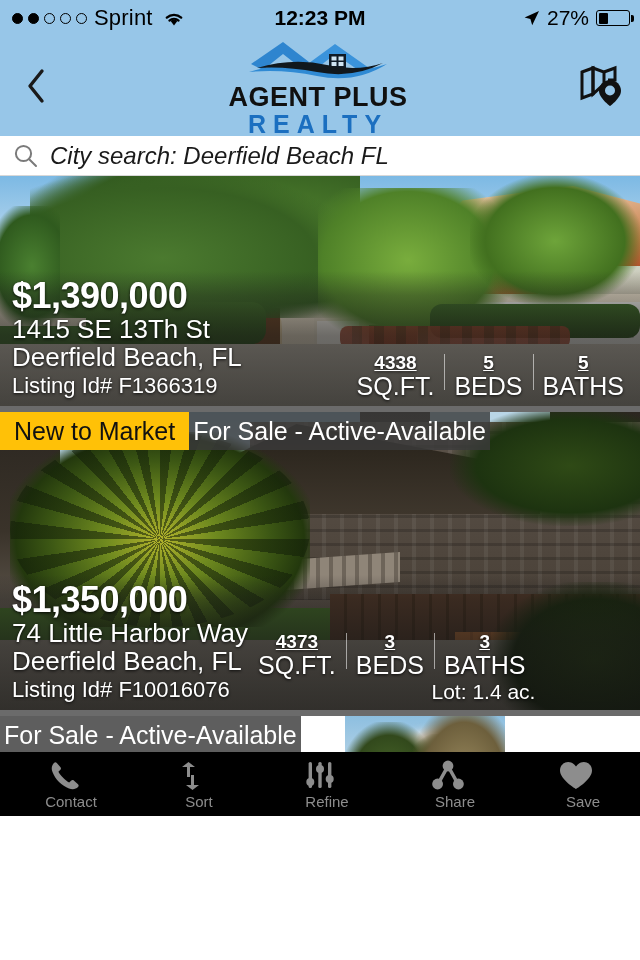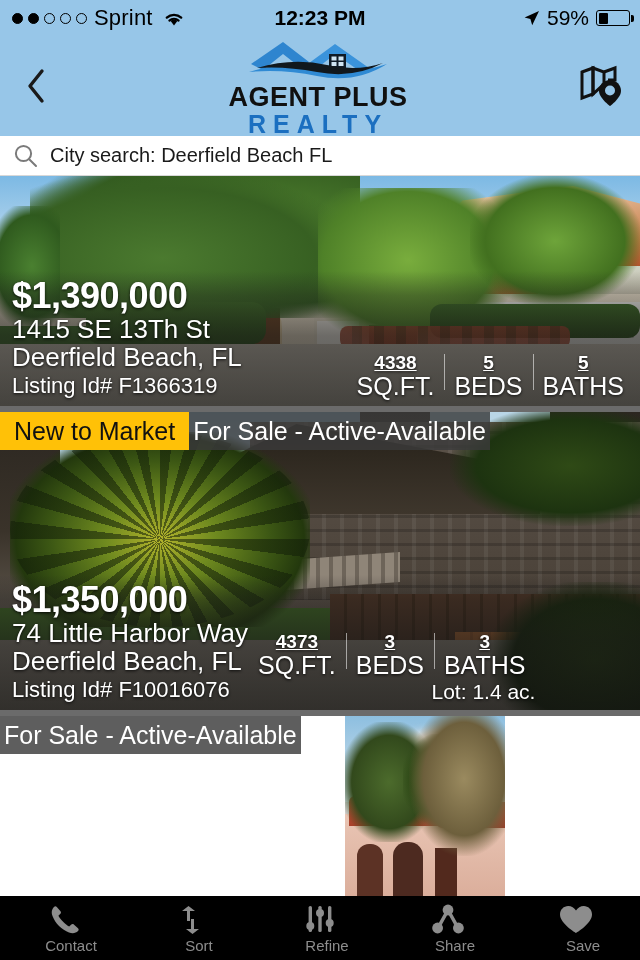--- a/index.html
+++ b/index.html
@@ -3,21 +3,21 @@
 <meta charset="utf-8">
 <style>
   * { margin:0; padding:0; box-sizing:border-box; }
   html,body { width:640px; height:960px; }
   body {
     font-family:"Liberation Sans", sans-serif;
     background:#ffffff;
     overflow:hidden;
     -webkit-font-smoothing:antialiased;
   }
-  .phone { position:relative; width:640px; height:960px; overflow:hidden; background:#1d4ed8; }
+  .phone { position:relative; width:640px; height:816px; overflow:hidden; background:#1d4ed8; }
 
   
   .statusbar {
     position:absolute; top:0; left:0; width:640px; height:36px;
     background:#97c6e8; color:#000;
     display:flex; align-items:center;
     font-size:22px; font-weight:bold;
   }
   .sb-left { display:flex; align-items:center; gap:7px; padding-left:12px; flex:1; }
   .dots { display:flex; align-items:center; gap:5px; }
@@ -57,21 +57,21 @@
   }
   .nav-map { width:76px; height:100px; display:flex; align-items:center; justify-content:center; cursor:pointer; }
 
   
   .searchbar {
     position:absolute; top:136px; left:0; width:640px; height:40px;
     background:#ffffff; display:flex; align-items:center;
     border-bottom:1px solid #d8d8d8;
   }
   .search-icon { width:50px; display:flex; align-items:center; justify-content:center; }
-  .search-text { font-size:20px; color:#1a1a1a; letter-spacing:0; }
+  .search-text { font-size:24px; color:#1a1a1a; letter-spacing:0;font-style:italic; }
 
   
   .list { position:absolute; top:176px; left:0; width:640px; height:720px; overflow:hidden; background:#fff; }
   .card { position:relative; width:640px; overflow:hidden; }
   .card.c1 { height:230px; }
   .card.c2 { height:298px; }
   .card.c3 { height:192px; background:#ffffff; }
   .card-sep { height:6px; background:#6b6b6b; width:640px; }
 
   .photo { position:absolute; inset:0; overflow:hidden; }
@@ -287,21 +287,21 @@
         </svg>
       </span>
     </div>
     <div class="sb-center">12:23 PM</div>
     <div class="sb-right">
       <span class="loc-arrow">
         <svg width="17" height="17" viewBox="0 0 17 17">
           <path d="M16 1 L1.6 7.4 L7.4 9.1 L9.2 15.2 Z" fill="#000"></path>
         </svg>
       </span>
-      <span class="pct">59%</span>
+      <span class="pct">27%</span>
       <span class="batt">
           <span class="fill"></span>
         </span>
     </div>
   </div>
 
   <div class="navbar">
     <div class="nav-back">
       <svg width="22" height="36" viewBox="0 0 22 36">
         <path d="M17 3 L5 18 L17 33" stroke="#1a1a1a" stroke-width="3.4" fill="none" stroke-linecap="round" stroke-linejoin="round"></path>

